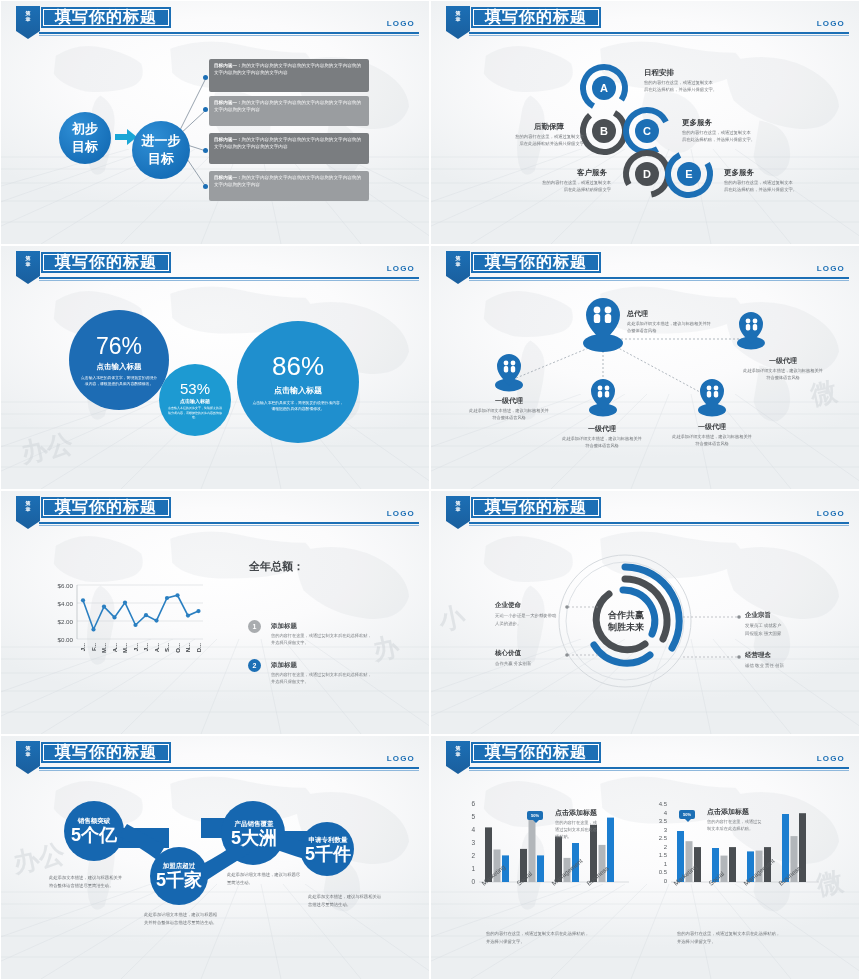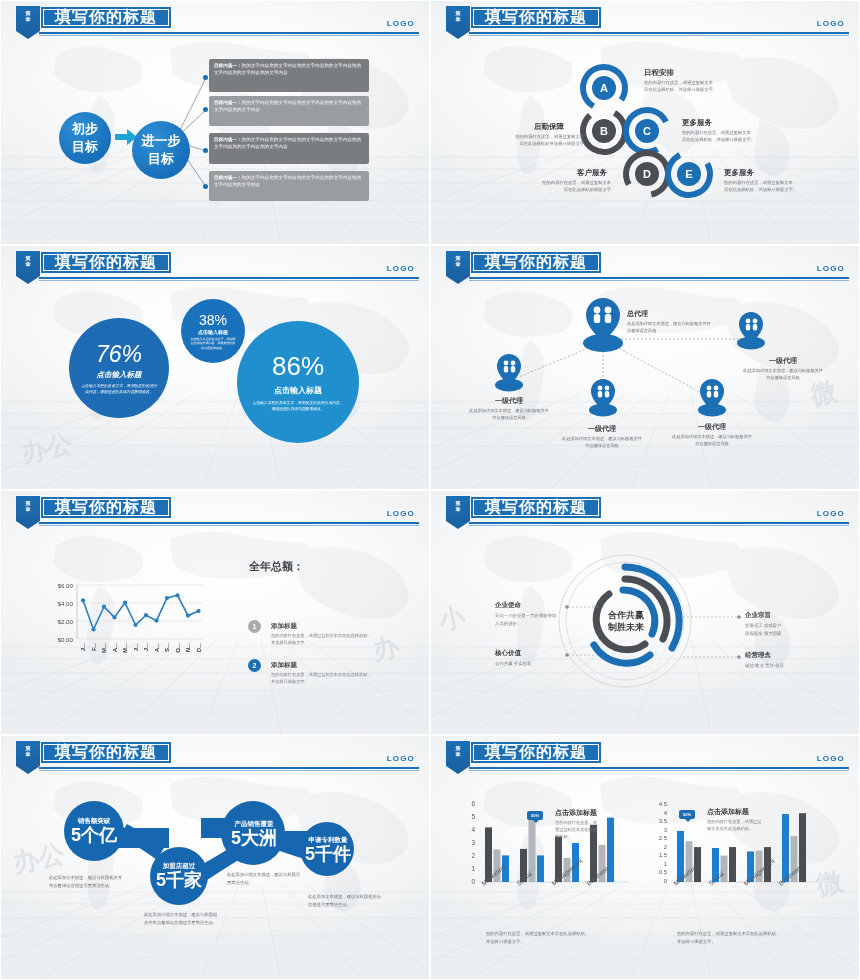--- a/index.html
+++ b/index.html
@@ -311,32 +311,32 @@
 
     <div class="chapter-badge">
       <span>第</span>
       <span>章</span>
     </div>
     <div class="title-box">填写你的标题</div>
     <div class="logo">LOGO</div>
     <div class="hrule"></div>
     <div class="hrule2"></div>
 
-    <div class="s3-bubble" style="left:68px;top:72px;width:100px;height:100px;background:#1d6cb4;font-style:italic;">
+    <div class="s3-bubble" style="left:68px;top:64px;width:100px;height:100px;background:#1d6cb4;">
       <div class="s3-pct" style="font-size:23px;">76%</div>
       <div class="s3-t" style="font-size:7.5px;margin-top:2px;">点击输入标题</div>
       <div class="s3-d" style="font-size:3.8px;margin-top:4px;width:76px;">点击输入本栏的具体文字，简明扼要的说明分项内容，请根据您的具体内容酌情修改。</div>
     </div>
 
-    <div class="s3-bubble" style="left:180px;top:53px;width:64px;height:64px;background:#1a72bc;">
-      <div class="s3-pct" style="font-size:14px;">38%</div>
+
+    <div class="s3-bubble" style="left:158px;top:118px;width:72px;height:72px;background:#1d9ad2;">
+      <div class="s3-pct" style="font-size:15px;">53%</div>
       <div class="s3-t" style="font-size:5px;margin-top:1px;">点击输入标题</div>
-      <div class="s3-d" style="font-size:3px;margin-top:2px;width:46px;">点击输入本栏的具体文字，简明扼要的说明分项内容，请根据您的具体内容酌情修改。</div>
-    </div>
-
+      <div class="s3-d" style="font-size:3px;margin-top:2px;width:54px;">点击输入本栏的具体文字，简明扼要的说明分项内容，请根据您的具体内容酌情修改。</div>
+    </div>
 
     <div class="s3-bubble" style="left:236px;top:75px;width:122px;height:122px;background:#1f8fce;">
       <div class="s3-pct" style="font-size:26px;">86%</div>
       <div class="s3-t" style="font-size:8px;margin-top:3px;">点击输入标题</div>
       <div class="s3-d" style="font-size:3.8px;margin-top:5px;width:92px;">点击输入本栏的具体文字，简明扼要的说明分项内容，请根据您的具体内容酌情修改。</div>
     </div>
   </div>
 
   <div class="slide">
     <svg class="worldmap" viewBox="0 0 430 245">

